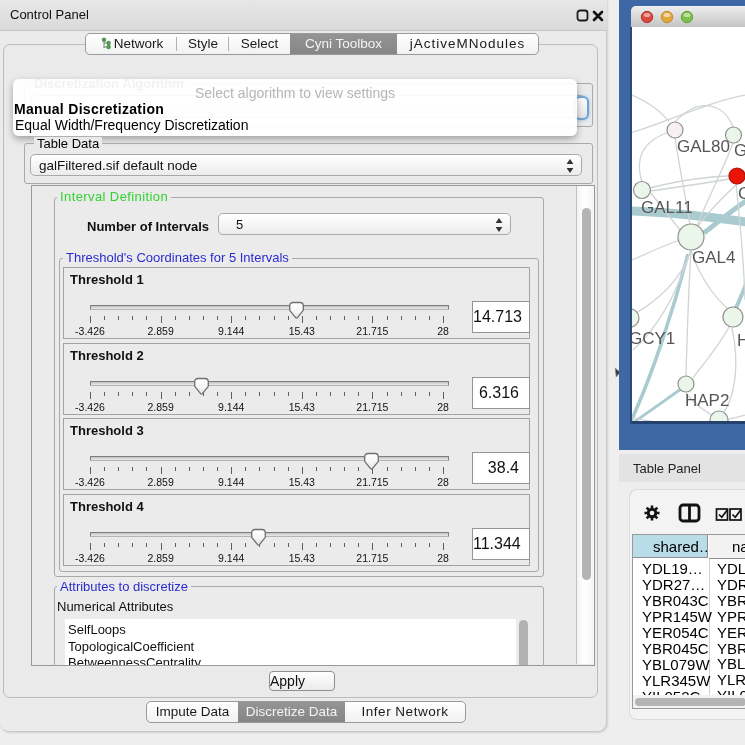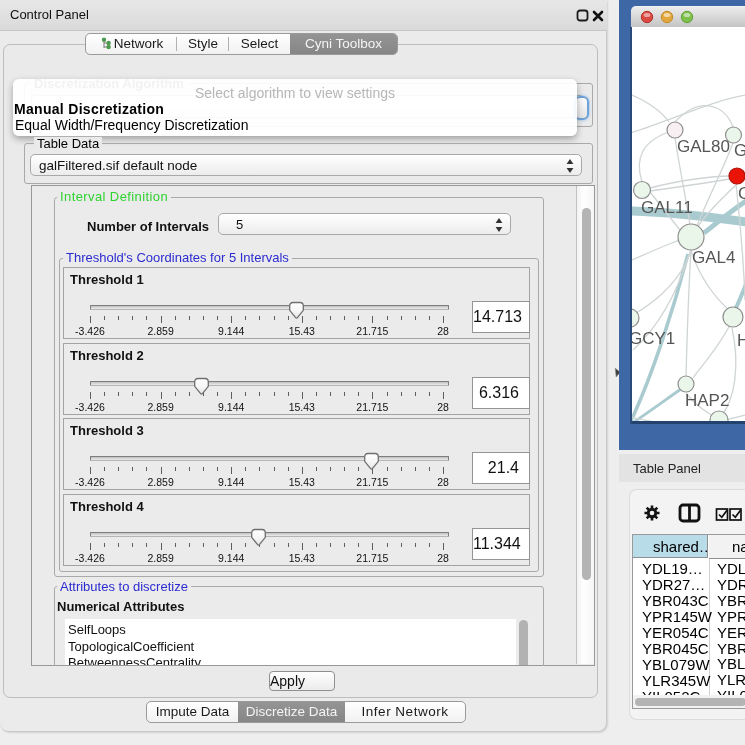--- a/index.html
+++ b/index.html
@@ -60,20 +60,21 @@
         <g stroke="#7a7a7a" stroke-width="1" fill="none">
           <path d="M4 3 V11 M4 6 H8 M4 10 H8"></path>
         </g>
         <circle cx="4" cy="2.7" r="2.2" fill="#4e9a4e"></circle>
         <circle cx="8.6" cy="6" r="2.2" fill="#4e9a4e"></circle>
         <circle cx="8.6" cy="10" r="2.2" fill="#4e9a4e"></circle>
       </svg>Network</div>
  <div style="width:52px">Style</div>
  <div style="width:61px">Select</div>
  <div style="width:107px" class="sel">Cyni Toolbox</div>
+ <div style="width:141px;letter-spacing:1px">jActiveMNodules</div>
 </div>
 <div class="abs" style="left:176px;top:37px;width:1px;height:14px;background:#b2b2b2"></div>
 <div class="abs" style="left:228px;top:37px;width:1px;height:14px;background:#b2b2b2"></div>
 
 <div class="abs gbox" style="left:24px;top:83px;width:567px;height:42px"></div>
 <div class="abs gtitle" style="left:31px;top:77px;font-weight:bold;color:#4a4a4a">Discretization Algorithm</div>
 <div class="abs combo" style="left:31px;top:95px;width:554px;height:23px"></div>
 <div class="abs" style="left:574px;top:96px;width:11px;height:20px;border:2px solid #6ea3d8;border-radius:6px;box-shadow:0 0 3px #7fb2e5;background:linear-gradient(#fdfdfd,#e4e4e4)"></div>
 
 <div class="abs" style="left:13px;top:79px;width:564px;height:57px;background:rgba(255,255,255,0.93);border-radius:6px;box-shadow:0 3px 7px rgba(0,0,0,0.32)">
@@ -152,42 +153,42 @@
  <div class="abs tick-maj" style="left:26px;top:48px;width:355px;height:7px"></div>
  <span class="tlab" style="left:26px;top:57px">-3.426</span>
     <span class="tlab" style="left:96.6px;top:57px">2.859</span>
     <span class="tlab" style="left:167.2px;top:57px">9.144</span>
     <span class="tlab" style="left:237.8px;top:57px">15.43</span>
     <span class="tlab" style="left:308.4px;top:57px">21.715</span>
     <span class="tlab" style="left:379px;top:57px">28</span>
  <svg class="thumb" style="left:299px" width="17" height="19">
       <path d="M1.7 5 Q1.7 1.5 5 1.5 L12 1.5 Q15.3 1.5 15.3 5 L15.3 9.3 L9.4 16.6 Q8.5 17.7 7.6 16.6 L1.7 9.3 Z" fill="url(#tg)" stroke="#6f6f6f" stroke-width="1.3"></path>
     </svg>
- <div class="vb vbox">21.4</div>
+ <div class="vb vbox">38.4</div>
 </div>
 <div class="thpanel" style="top:494px">
     <b>Threshold 4</b>
  <div class="track"></div>
  <div class="abs tick-min" style="left:26px;top:48px;width:355px;height:4px"></div>
  <div class="abs tick-maj" style="left:26px;top:48px;width:355px;height:7px"></div>
  <span class="tlab" style="left:26px;top:57px">-3.426</span>
     <span class="tlab" style="left:96.6px;top:57px">2.859</span>
     <span class="tlab" style="left:167.2px;top:57px">9.144</span>
     <span class="tlab" style="left:237.8px;top:57px">15.43</span>
     <span class="tlab" style="left:308.4px;top:57px">21.715</span>
     <span class="tlab" style="left:379px;top:57px">28</span>
  <svg class="thumb" style="left:186px" width="17" height="19">
       <path d="M1.7 5 Q1.7 1.5 5 1.5 L12 1.5 Q15.3 1.5 15.3 5 L15.3 9.3 L9.4 16.6 Q8.5 17.7 7.6 16.6 L1.7 9.3 Z" fill="url(#tg)" stroke="#6f6f6f" stroke-width="1.3"></path>
     </svg>
  <div class="vb vbox">11.344</div>
 </div>
 
 <div class="abs gbox" style="left:54px;top:586px;width:488px;height:100px"></div>
 <div class="abs gtitle" style="left:57px;top:580px;color:#2b2bd0;background:#ebebeb">Attributes to discretize</div>
-<div class="abs" style="left:57px;top:599px;font-size:13px;font-weight:bold;color:#111">Numerical Attributes</div>
+<div class="abs" style="left:57px;top:599px;font-size:13px;font-weight:normal;color:#111">Numerical Attributes</div>
 <div class="abs" style="left:65px;top:619px;width:451px;height:46px;background:#fff;overflow:hidden;font-size:13px;color:#111">
  <div style="padding:3px 0 0 3px;line-height:16.5px">SelfLoops<br>TopologicalCoefficient<br>BetweennessCentrality</div>
 </div>
 <div class="abs" style="left:517px;top:619px;width:14px;height:46px;background:#ececec"></div>
 <div class="abs" style="left:519px;top:620px;width:9px;height:45px;background:#b2b2b2;border-radius:4.5px 4.5px 0 0"></div>
 
 <div class="abs" style="left:32px;top:666px;width:561px;height:30px;background:#eaeaea"></div>
 
 <div class="abs" style="left:269px;top:671px;width:64px;height:18px;background:linear-gradient(#ffffff,#ebebeb);border:1px solid #8f8f8f;border-radius:4px;text-align:left;font-size:14px;line-height:18px;color:#111">Apply</div>
 

